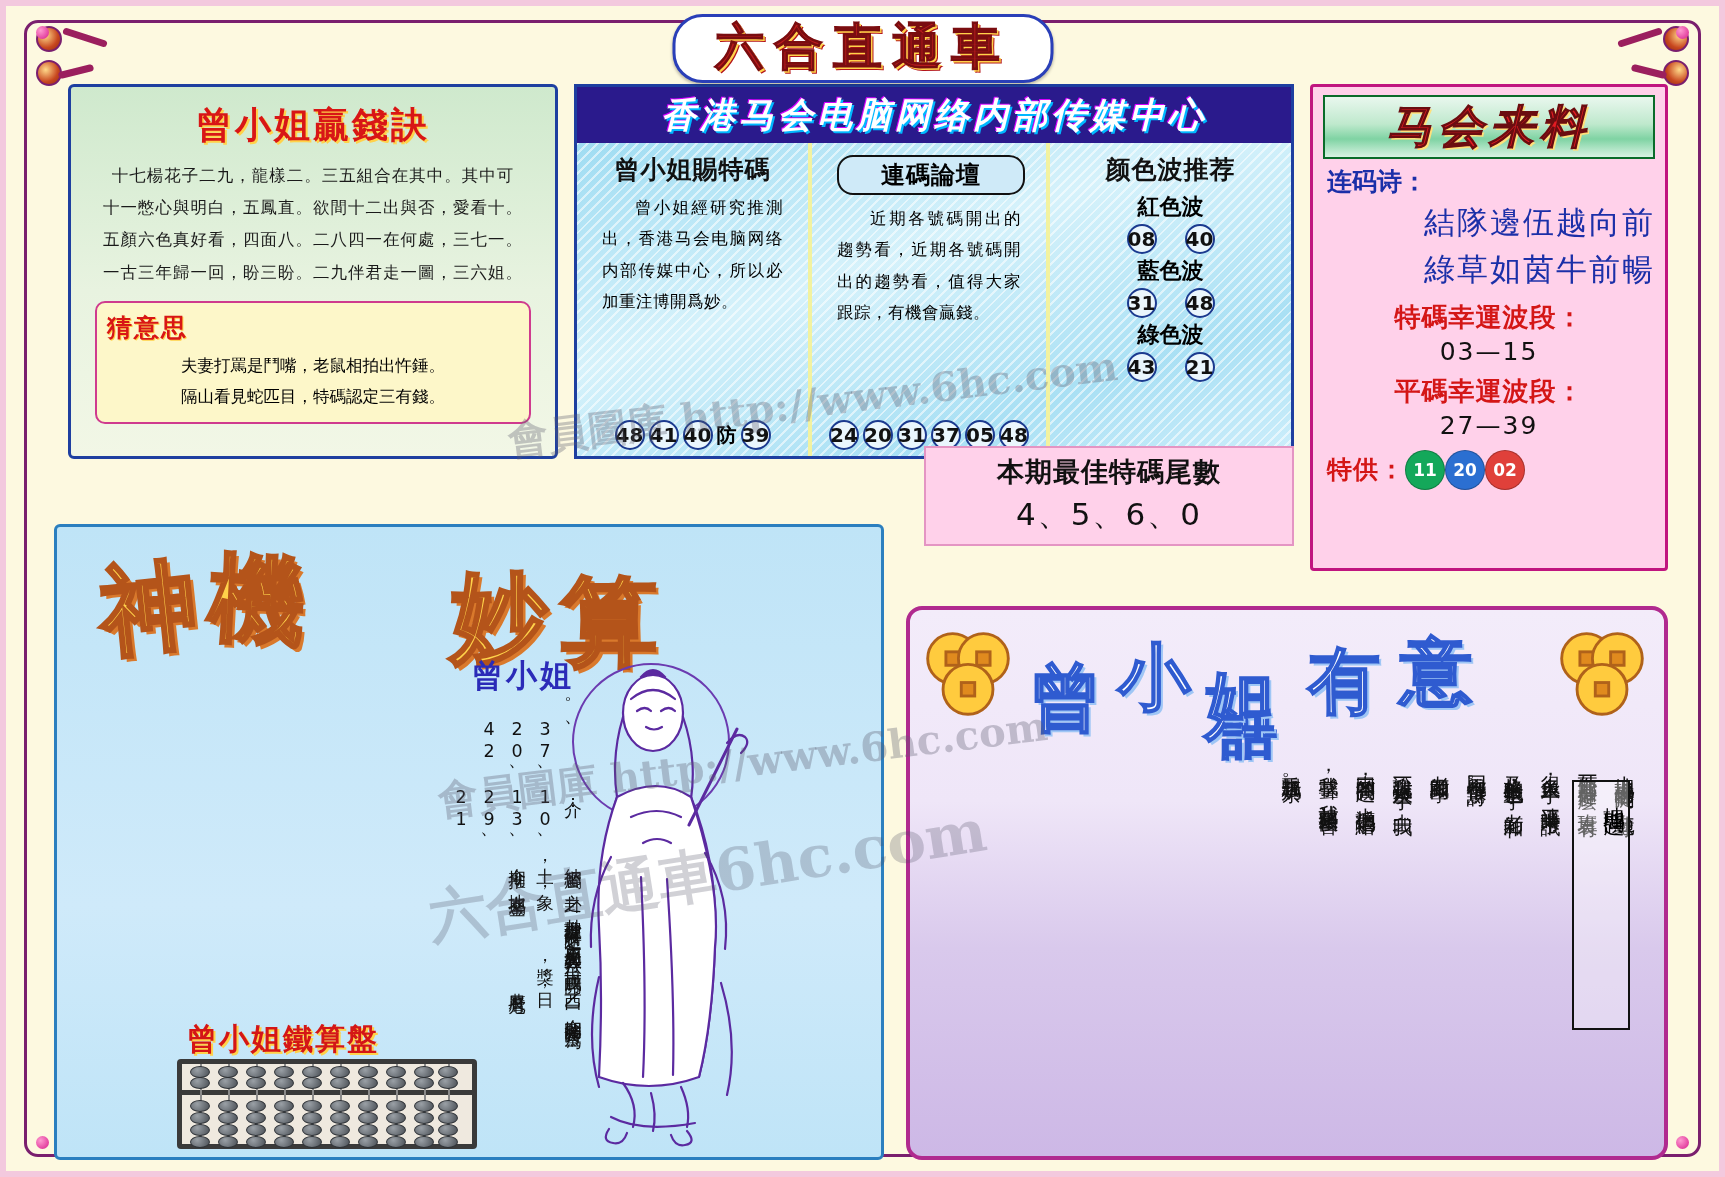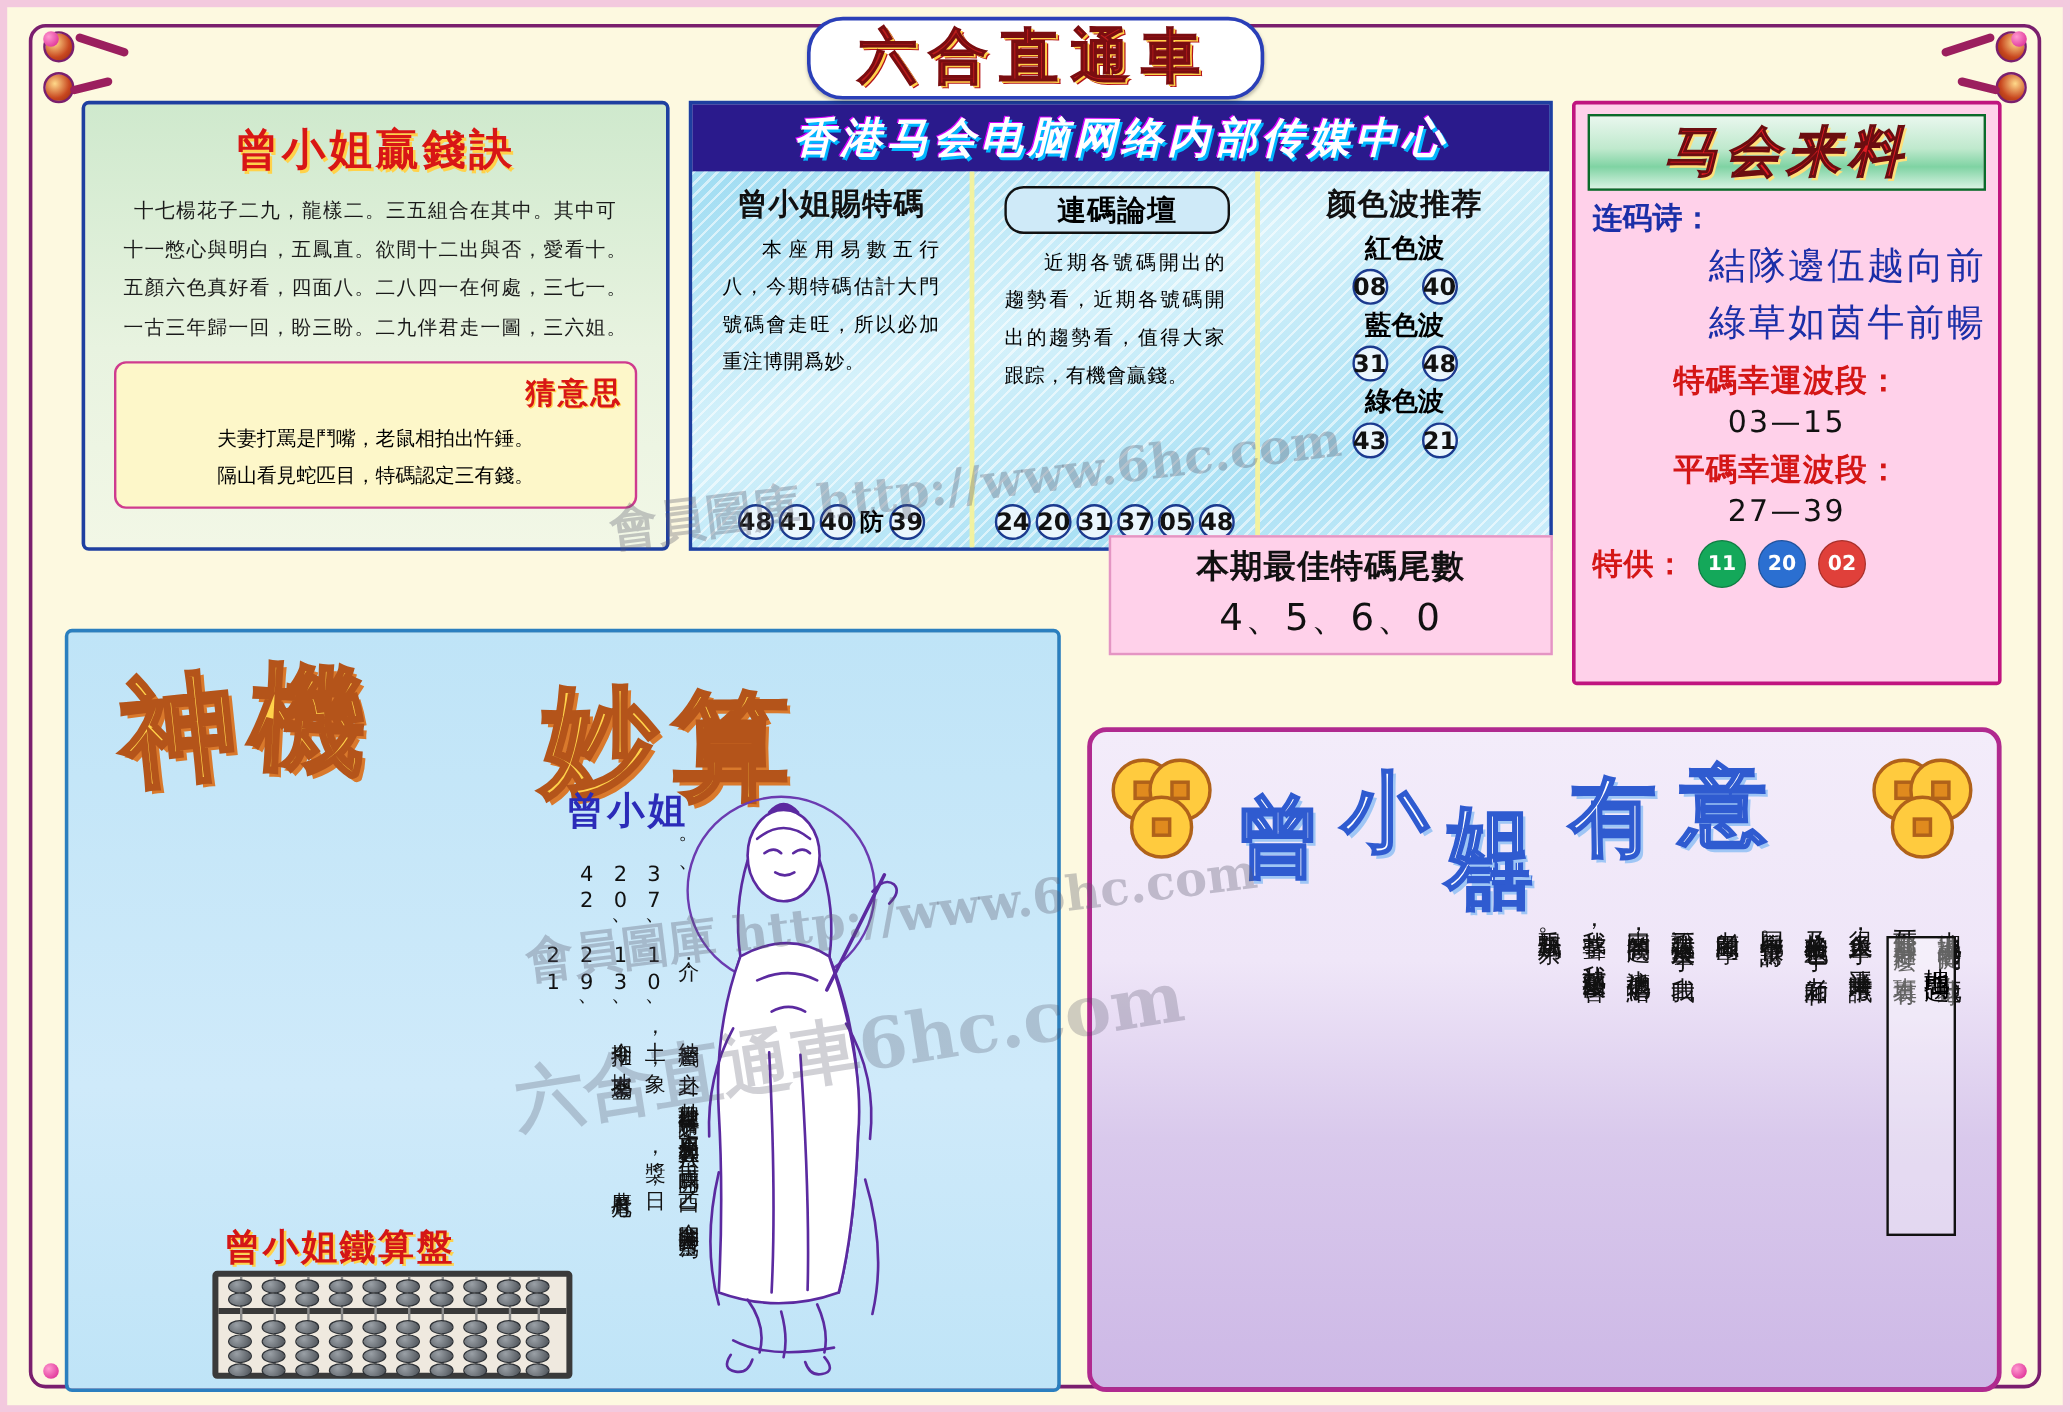--- a/index.html
+++ b/index.html
@@ -80,21 +80,21 @@
   }
   .poem {
     font-size:16.5px; color:#1a1a1a; line-height:1.95;
     text-align:center; letter-spacing:1px;
   }
   #hint-box {
     margin:12px 10px 0; border:2px solid #cf3b8e; border-radius:10px;
     background:#fdf7c9; padding:6px 10px 10px;
   }
   #hint-box h3 {
-    margin:2px 0 6px; text-align:right; font-size:25px; color:#d81616;
+    margin:2px 0 6px; text-align:left; font-size:25px; color:#d81616;
     font-weight:bold; letter-spacing:2px; text-shadow:1px 1px 0 #ffd24a;
   }
   #hint-box .line { font-size:16.5px; line-height:1.9; text-align:center; }
 
   
   #center-panel {
     left:568px; top:78px; width:720px; height:375px;
     background:#bfe7f7;
     border:3px solid #1e3fa0;
   }
@@ -174,21 +174,21 @@
     letter-spacing:2px; margin:0 0 2px;
   }
   #horse-panel .redline {
     text-align:center; font-size:26px; font-weight:bold; color:#d41616;
     margin:8px 0 2px; letter-spacing:1px;
   }
   #horse-panel .numline {
     text-align:center; font-size:25px; color:#111; margin:0 0 4px; letter-spacing:2px;
   }
   #special-row {
-    display:flex; align-items:center; gap:10px; margin-top:10px; padding-left:4px;
+    display:flex; align-items:center; margin-top:10px; padding-left:4px;
   }
   #special-row .lbl { font-size:25px; font-weight:bold; color:#d41616; letter-spacing:1px; }
   .ball-c {
     width:40px; height:40px; border-radius:50%;
     display:flex; align-items:center; justify-content:center;
     font-size:17px; font-weight:bold; color:#fff;
     border:1px solid rgba(0,0,0,.25);
   }
 
   
@@ -358,21 +358,21 @@
     </div>
   </div>
 
   <div class="panel" id="center-panel">
     <div id="center-banner">
       <span>香港马会电脑网络内部传媒中心</span>
     </div>
     <div id="center-cols">
       <div class="ccol" id="ccol1">
         <h3>曾小姐賜特碼</h3>
-        <p>本座用易數五行八，今期特碼估計大門號碼會走旺，所以必加重注博開爲妙。</p>
+        <p>曾小姐經研究推測出，香港马会电脑网络内部传媒中心，所以必加重注博開爲妙。</p>
         <div class="ball-row">
           <div class="ball">48</div>
           <div class="ball">41</div>
           <div class="ball">40</div>
           <div style="font-size:20px;font-weight:bold;">防</div>
           <div class="ball">39</div>
         </div>
       </div>
       <div class="ccol" id="ccol2">
         <div id="forum-title">連碼論壇</div>

